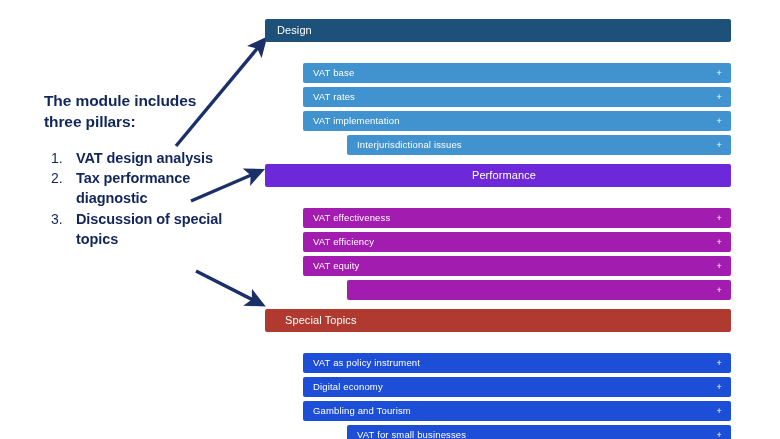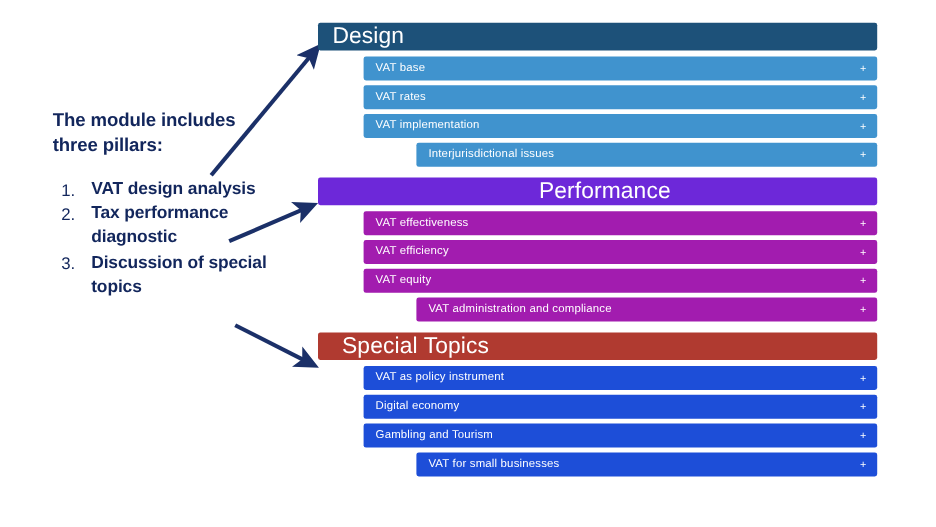--- a/index.html
+++ b/index.html
@@ -92,30 +92,30 @@
   .section {
     margin-bottom: 9px;
   }
   .section:last-child { margin-bottom: 0; }
 
   .section-header {
     height: 23px;
     line-height: 23px;
     padding: 0 0 0 12px;
     color: #ffffff;
-    font-size: 19px;
+    font-size: 11px;
     font-weight: normal;
     letter-spacing: 0.1px;
     border-radius: 2px;
     box-sizing: border-box;
     width: 466px;
   }
 
   .section-rows {
-    padding-top: 5px;
+    padding-top: 21px;
     padding-left: 38px;
     box-sizing: border-box;
   }
 
   .acc-row {
     position: relative;
     height: 20px;
     line-height: 20px;
     margin-bottom: 4px;
     border-radius: 2px;
@@ -218,21 +218,20 @@
         </div>
         <div class="acc-row">
           <span>VAT efficiency</span>
           <span class="acc-plus">+</span>
         </div>
         <div class="acc-row">
           <span>VAT equity</span>
           <span class="acc-plus">+</span>
         </div>
         <div class="acc-row">
-          <span>VAT administration and compliance</span>
           <span class="acc-plus">+</span>
         </div>
       </div>
     </div>
 
     <div class="section sec-special">
       <div class="section-header">Special Topics</div>
       <div class="section-rows">
         <div class="acc-row">
           <span>VAT as policy instrument</span>

